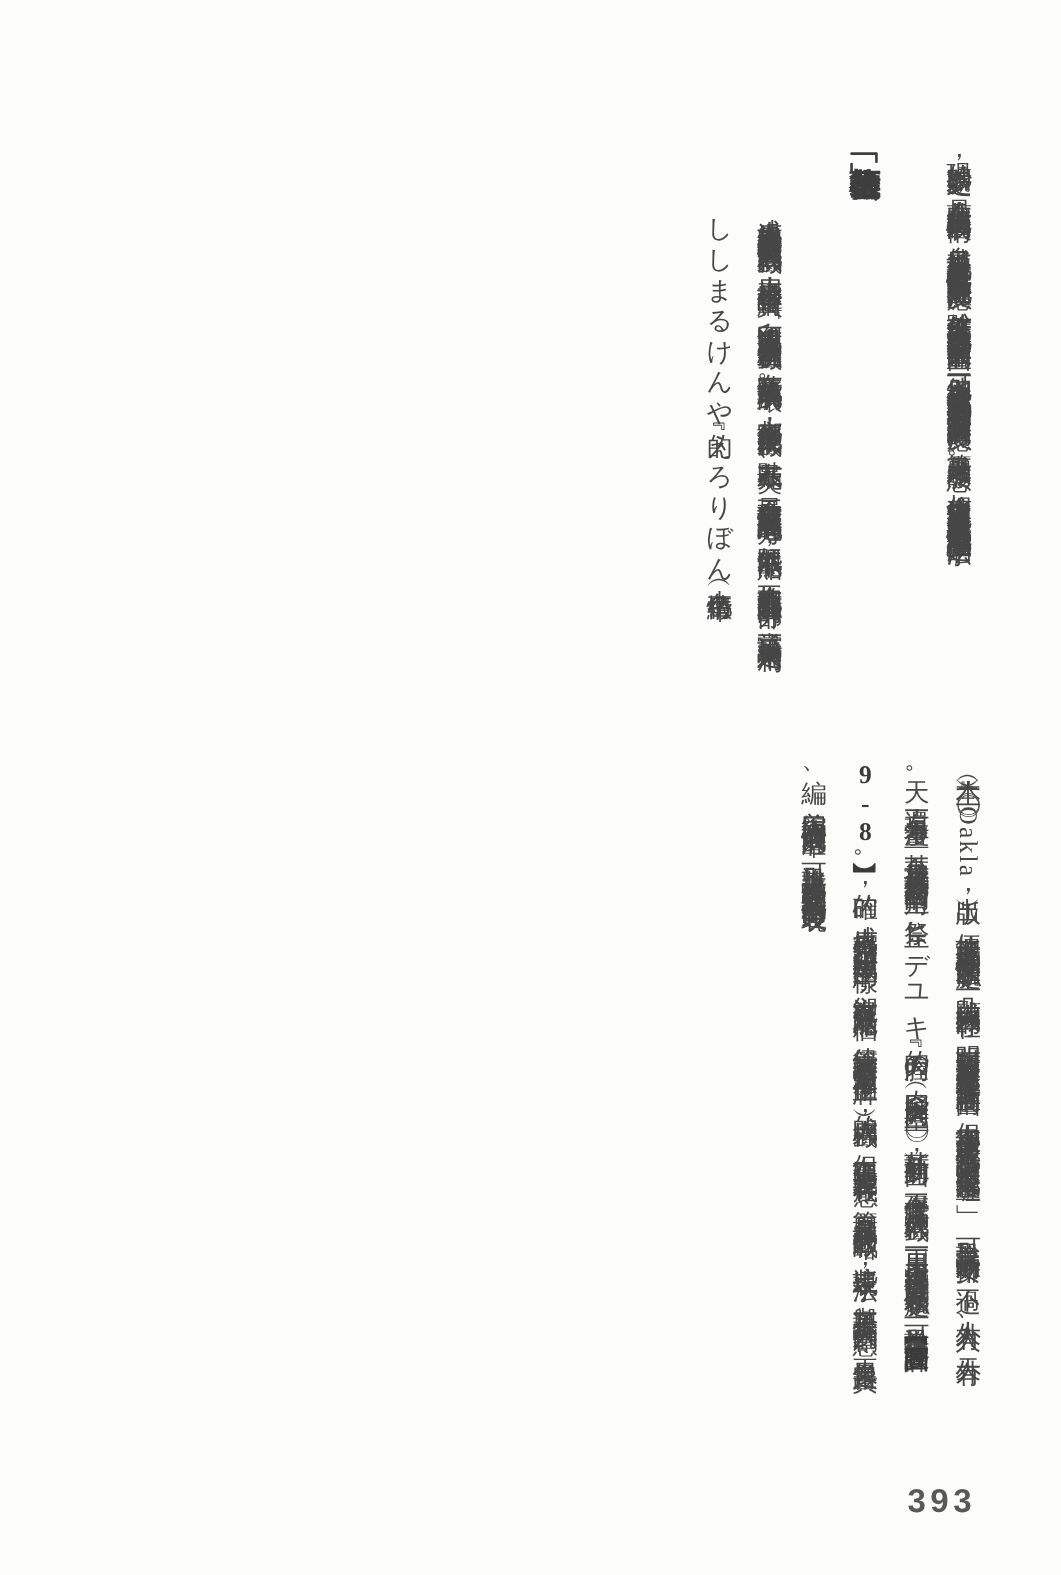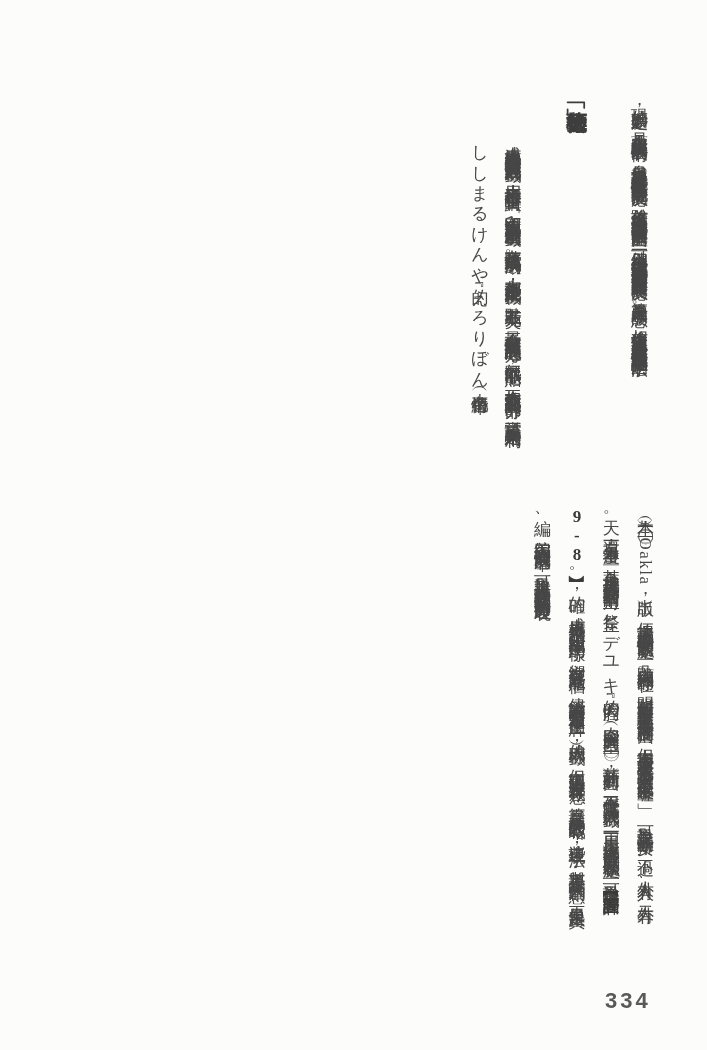--- a/index.html
+++ b/index.html
@@ -85,15 +85,15 @@
     <p>現的精妙之處，是藉由在分鏡中畫出人物的表情，自然且直接地表現出該角色看見男性性器時小鹿亂撞的反應。雖然作者大可以普通地描寫陰莖從褲子裡彈出來的畫面，可他卻用一格分鏡就漂亮地表現出陰莖彈出的動作和主角看見該畫面時的反應，簡直是天才般的發想。相信今後還會出現更多將漫畫中所有要素都跟色情表現綑綁在一起的手法。</p>
     <h2 class="section-heading">「標籤藝術」</h2>
     <p class="para-indent">成人漫畫的單行本絕對不能沒有黃色的成人標籤。用來標註青少年不可購買，印有「成人漫畫」字樣的自主規制標籤，有時也能成為表現的一環。大家都希望能把成人標籤，貼在最不突兀、最不會破壞整體封面設計感的地方；但既然不能不貼，不如乾脆把它融為封面的一部分，當成設計元素之一來利用！</p>
     <p class="para-indent">ししまるけんや的『えろりぼん本（色情緞帶</p>
   </div>
 
   <div class="vband band-lower">
     <p><span>本）』（二〇〇一，Oakla出版），便故意把成人標籤擺在女性的私處上，凸顯成人標籤的存在。明明封面插畫本身並不算那種非得遮住才行的構圖，但本書卻故意用這種方式告訴路過的人「這本是成人漫畫喔！」，可說是非常嶄新的安排。不過，人外有人、天外有天。還有另一本漫畫，甚至直接把成人標籤升格為封面的主角。祭丘ヒデユキ的『膣内の肉壁（膣內肉壁）』（二〇一〇，茜新社）的封面，不僅背景貼滿了「成人標籤」，更用一大串「成人標籤」當成馬賽克貼在私處上，可說是前所未見的設計</span><span class="figure-ref"><span>【圖</span><span class="upright-digits">9-8</span><span>】</span></span><span>。的確，成人標籤只規定了必須印上「成年」的字樣，卻沒有規定只能貼一個。儘管該書的右下角姑且放了一個正牌（？）的成人標籤，但在這張圖上完全沒有存在感。簡直是藏木於林的天才戰略！這些表現手法，與其說是作家一人的創意，更像是跟責編、美編同心協力達成的壯舉。可說是將成人漫畫之弱點轉化為武器的有趣表現。</span></p>
   </div>
 
-  <div class="page-number">334</div>
+  <div class="page-number">393</div>
 
 </div>
 
 </body></html>

